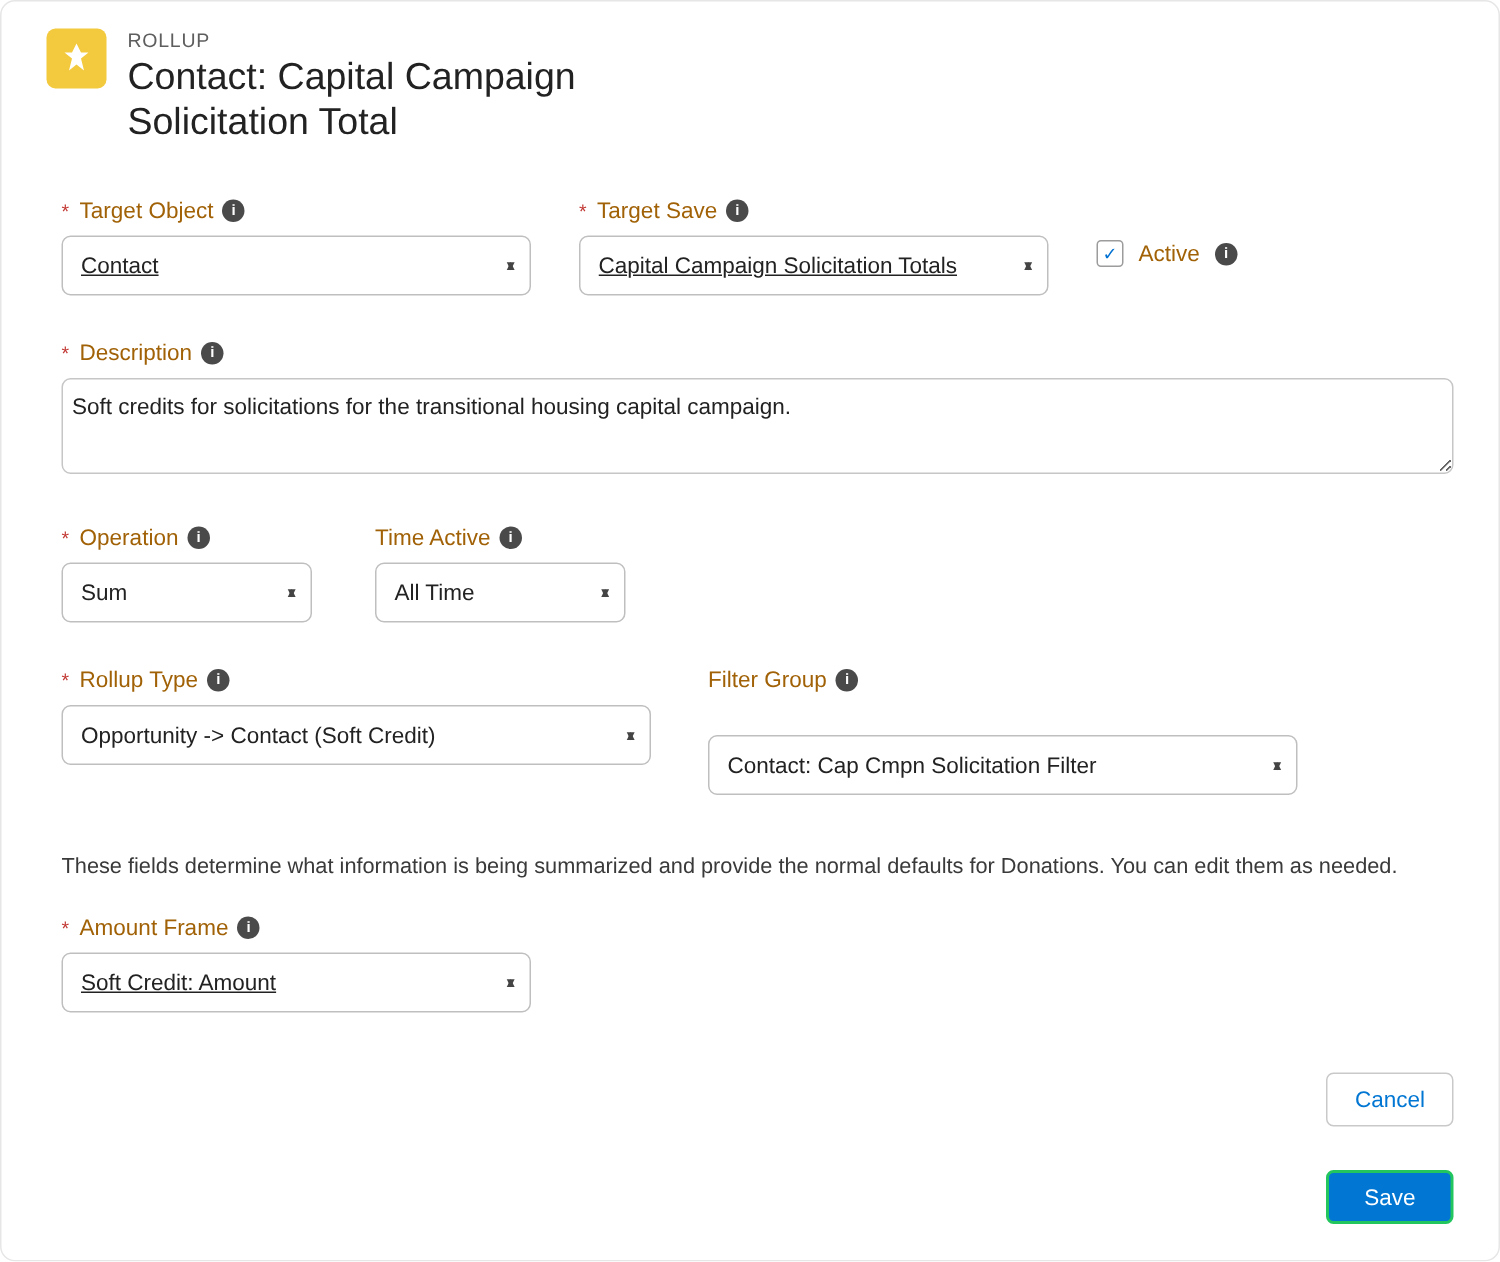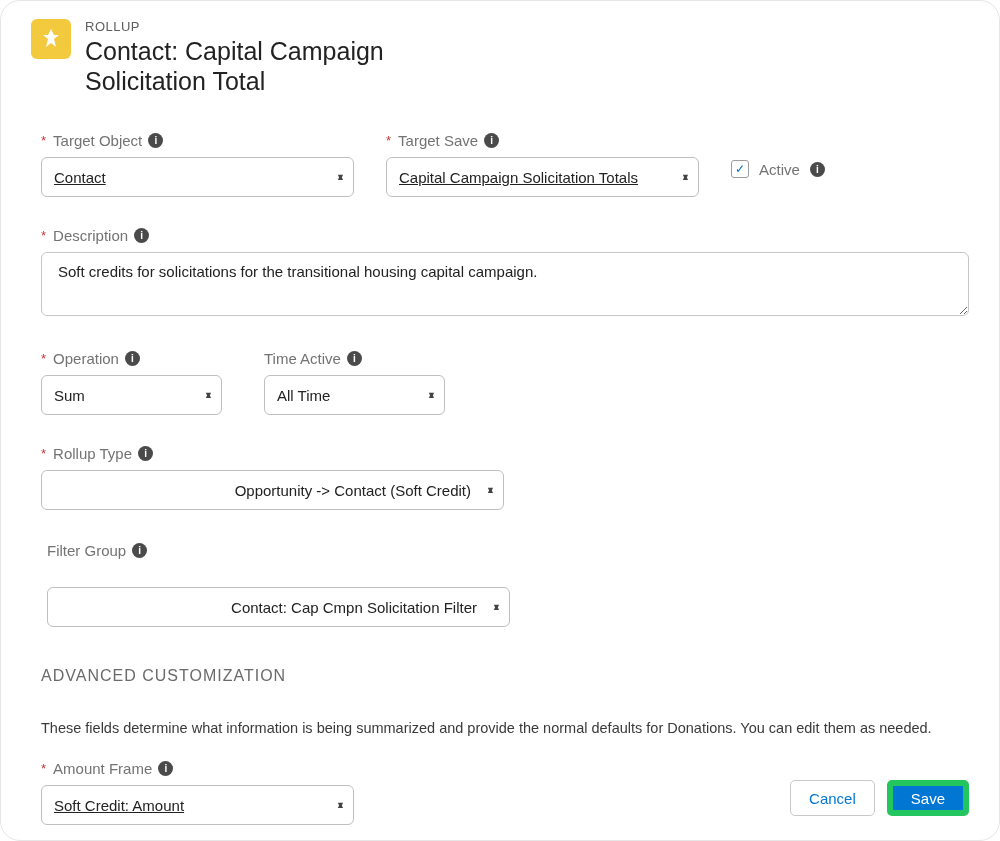--- a/index.html
+++ b/index.html
@@ -7,21 +7,21 @@
     font-family: -apple-system, BlinkMacSystemFont, "Segoe UI", Arial, sans-serif;
     background: #fff;
     color: #181818;
     font-size: 14px;
   }
   .modal {
     width: 1000px;
     height: 841px;
     position: relative;
     border: 1px solid #e6e6e6;
-    border-radius: 20px;
+    border-radius: 10px;
     padding: 18px 30px 22px 30px;
   }
   
   .header {
     display: flex;
     align-items: flex-start;
     gap: 14px;
     margin-bottom: 36px;
   }
   .header-icon {
@@ -37,21 +37,21 @@
   }
   .header-text .title {
     font-size: 25px; line-height: 1.2; font-weight: 400; color: #222;
     max-width: 400px;
   }
   
   .form-row { display: flex; gap: 32px; margin-bottom: 30px; align-items: flex-start; flex-wrap: wrap;}
   .form-group { display: flex; flex-direction: column; }
   .label-row { display: flex; align-items: center; gap: 6px; margin-bottom: 8px; }
   .req { color: #c23934; font-size: 13px; margin-right: 1px;}
-  .label { font-size: 15px; color: #737373; }
+  .label { font-size: 15px; color: #a16207; }
   .info {
     width: 15px; height: 15px; border-radius: 50%;
     background: #4a4a4a; display: inline-flex; align-items: center; justify-content: center;
     color: #fff; font-size: 10px; font-weight: 700; font-style: normal;
     line-height: 15px;
   }
   
   .select {
     position: relative;
     border: 1px solid #bfbfbf; border-radius: 6px;
@@ -59,53 +59,53 @@
     display: flex; align-items: center; padding: 0 32px 0 12px;
     font-size: 15px; color: #222;
   }
   .select .stepper {
     position: absolute; right: 8px; top: 50%; transform: translateY(-50%);
     display: flex; flex-direction: column; line-height: 0; font-size: 9px; color: #444;
   }
   .textarea {
     width: 100%;
     border: 1px solid #c6c6c6; border-radius: 6px;
-    min-height: 64px; padding: 10px 16px; font-size: 15px; color: #222;
+    min-height: 64px; padding: 10px 6px; font-size: 15px; color: #222;
     resize: both; font-family: inherit;
   }
   .checkbox-wrap { display: flex; align-items: center; gap: 10px; margin-top: 10px; }
   .checkbox {
     width: 18px; height: 18px; border: 1px solid #9c9c9c; border-radius: 3px;
     display: flex; align-items: center; justify-content: center; color: #0070d2; font-size: 12px;
   }
   
   .w-285 { width: 313px; text-decoration: underline; }
-  .w-205 { width: 181px; }
-  .w-445 { width: 463px; justify-content: flex-end; }
+  .w-205 { width: 167px; }
+  .w-445 { width: 393px; }
   .w-full { width: 100%; }
 
   
   .adv-title {
     font-size: 16px; color: #6a6a6a; letter-spacing: 1px; margin-bottom: 6px;
   }
   .adv-desc { font-size: 14.5px; color: #3a3a3a; margin-bottom: 24px; margin-top: 35px; }
 
   
   .footer {
-    position: absolute; right: 30px; bottom: 24px; display: flex; gap: 12px;
+    position: absolute; right: 30px; bottom: 24px; display: flex; gap: 29px; flex-direction: column;
   }
   .btn {
     height: 36px; padding: 0 18px; border-radius: 5px; font-size: 15px;
     display: inline-flex; align-items: center; justify-content: center; cursor: pointer;
   }
   .btn-secondary {
     background: #fff; border: 1px solid #c9c9c9; color: #0176d3;
   }
   .btn-primary {
-    background: #0176d3; border: 6px solid #22c55e; color: #fff;
+    background: #0176d3; border: 2px solid #22c55e; color: #fff;
   }
 </style>
 </head>
 <body>
 
 <div class="modal">
 
   <div class="header">
     <div class="header-icon">
       <svg viewBox="0 0 24 24">
@@ -205,21 +205,20 @@
         <span class="info">i</span>
       </div>
       <div class="select w-445">
         <span>Contact: Cap Cmpn Solicitation Filter</span>
         <span class="stepper">▲<br>▼</span>
       </div>
     </div>
   </div>
 
   <div style="margin-left:10px;">
-    <div class="adv-title">ADVANCED CUSTOMIZATION</div>
     <div class="adv-desc">These fields determine what information is being summarized and provide the normal defaults for Donations. You can edit them as needed.</div>
 
     <div class="form-group">
       <div class="label-row">
         <span class="req">*</span>
         <span class="label">Amount Frame</span>
         <span class="info">i</span>
       </div>
       <div class="select w-285">
         <span>Soft Credit: Amount</span>

